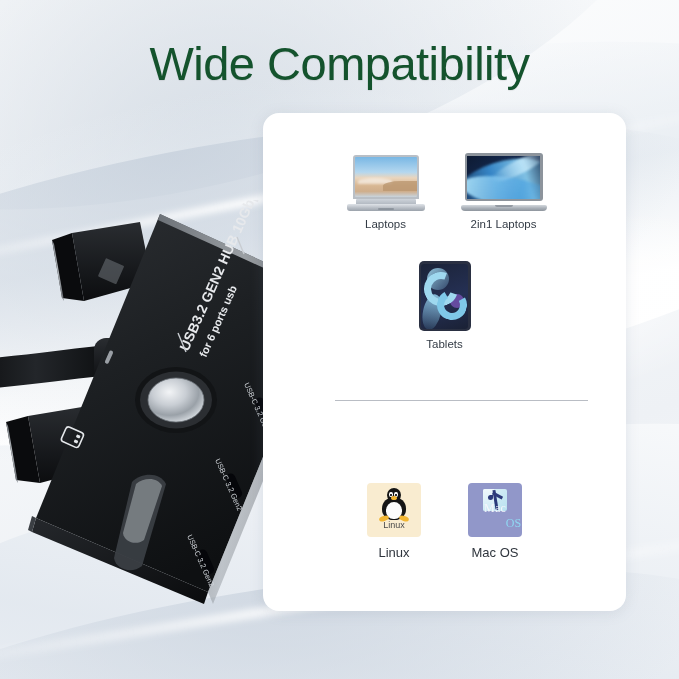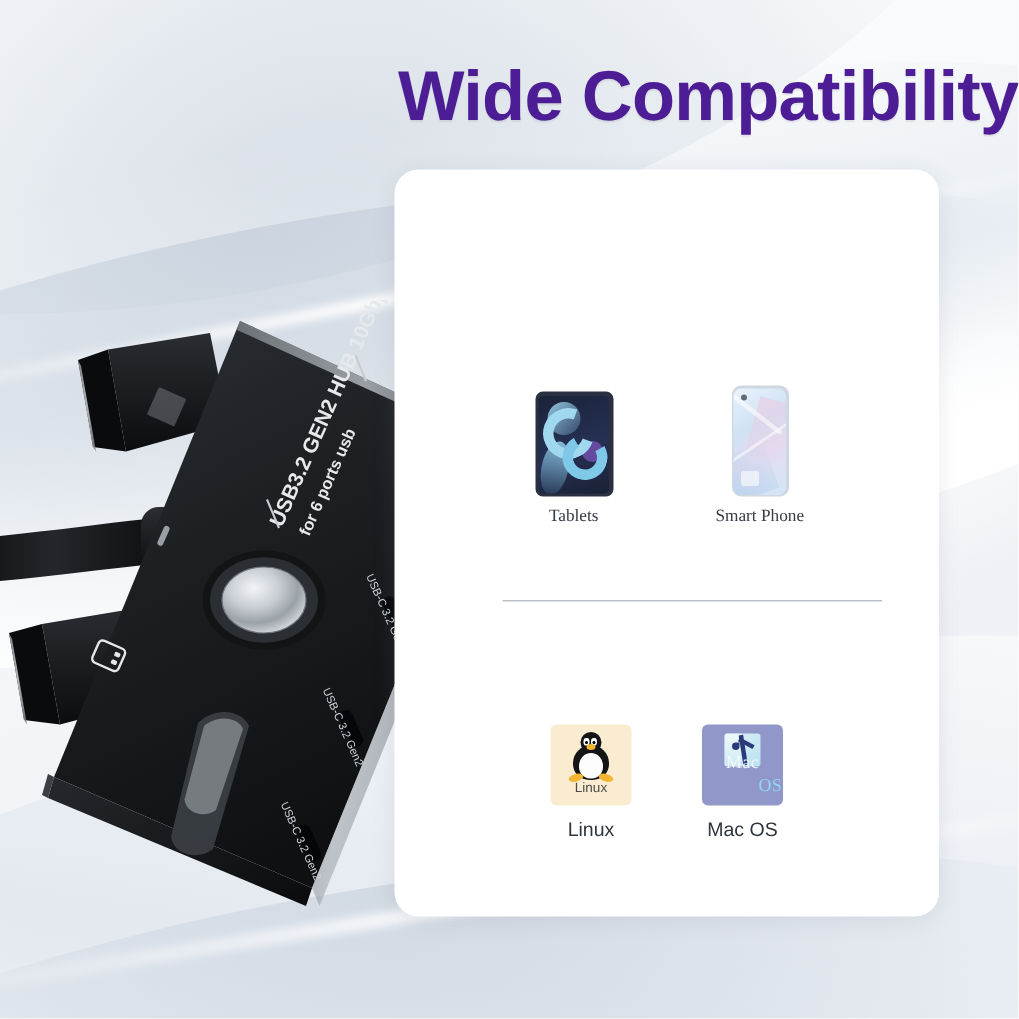--- a/index.html
+++ b/index.html
@@ -75,25 +75,25 @@
     left: -80px; top: 590px;
     background: linear-gradient(90deg, rgba(255,255,255,0) 0%, rgba(255,255,255,0.9) 45%, rgba(255,255,255,0) 100%);
     transform: rotate(-9deg);
     filter: blur(3px);
   }
 
   
   .headline {
     position: absolute;
     left: 0; right: 0; top: 36px;
-    text-align: right;
+    text-align: center;
     font-size: 47px;
-    font-weight: bold;
+    font-weight: normal;
     letter-spacing: -0.5px;
-    color: #4c1d95;
+    color: #14532d;
     text-shadow: 0 1px 1px rgba(0,0,0,0.08);
     z-index: 5;
   }
 
   
   .card {
     position: absolute;
     left: 263px; top: 113px;
     width: 363px; height: 498px;
     background: #ffffff;
@@ -102,21 +102,21 @@
     z-index: 4;
   }
 
   .dev-row {
     position: absolute;
     display: flex;
     justify-content: center;
     align-items: flex-end;
   }
   .dev-row-1 { left: 8px; right: 8px; top: 20px; gap: 26px; }
-  .dev-row-2 { left: 8px; right: 8px; top: 140px; gap: 50px; font-family: Liberation Serif, serif; }
+  .dev-row-2 { left: 8px; right: 8px; top: 140px; gap: 50px; }
 
   .device { width: 92px; text-align: center; }
   .device.narrow { width: 74px; }
   .dev-art { height: 78px; display: flex; align-items: flex-end; justify-content: center; }
   .dev-label {
     margin-top: 7px;
     font-size: 11.5px;
     color: #333b45;
     white-space: nowrap;
   }
@@ -487,57 +487,69 @@
     <div class="hl"></div>
     <div class="hl2"></div>
   </div>
 
   <div class="headline">Wide Compatibility</div>
 
   <div class="card">
 
     <div class="dev-row dev-row-1">
 
-
-
+      <div class="device">
+        <div class="dev-art">
+          <div class="laptop">
+            <div class="lap-lid">
+                <div class="lap-screen"></div>
+              </div>
+            <div class="lap-kb"></div>
+            <div class="lap-base"></div>
+          </div>
+        </div>
+        <div class="dev-label">Laptops</div>
+      </div>
+
+
+      <div class="device">
+        <div class="dev-art">
+          <div class="mbook">
+            <div class="mb-lid">
+              <div class="mb-screen">
+                <span class="wave w1"></span>
+                <span class="wave w2"></span>
+                <span class="wave w3"></span>
+              </div>
+            </div>
+            <div class="mb-base"></div>
+          </div>
+        </div>
+        <div class="dev-label">2in1 Laptops</div>
+      </div>
 
     </div>
 
     <div class="dev-row dev-row-2">
 
       <div class="device narrow">
         <div class="dev-art">
           <div class="ipad">
             <div class="ipad-screen">
               <span class="rib r4"></span>
               <span class="rib r3"></span>
               <span class="rib r5"></span>
               <span class="rib r1"></span>
               <span class="rib r2"></span>
             </div>
           </div>
         </div>
         <div class="dev-label">Tablets</div>
       </div>
 
-      <div class="device narrow">
-        <div class="dev-art">
-          <div class="phone">
-            <div class="ph-screen">
-              <span class="shard sh3"></span>
-              <span class="shard sh4"></span>
-              <span class="shard sh1"></span>
-              <span class="shard sh2"></span>
-              <span class="ph-hole"></span>
-              <span class="ph-wid"></span>
-            </div>
-          </div>
-        </div>
-        <div class="dev-label">Smart Phone</div>
-      </div>
 
     </div>
 
     <div class="divider"></div>
 
 
     <div class="os-row">
 
 
       <div class="os-item">

